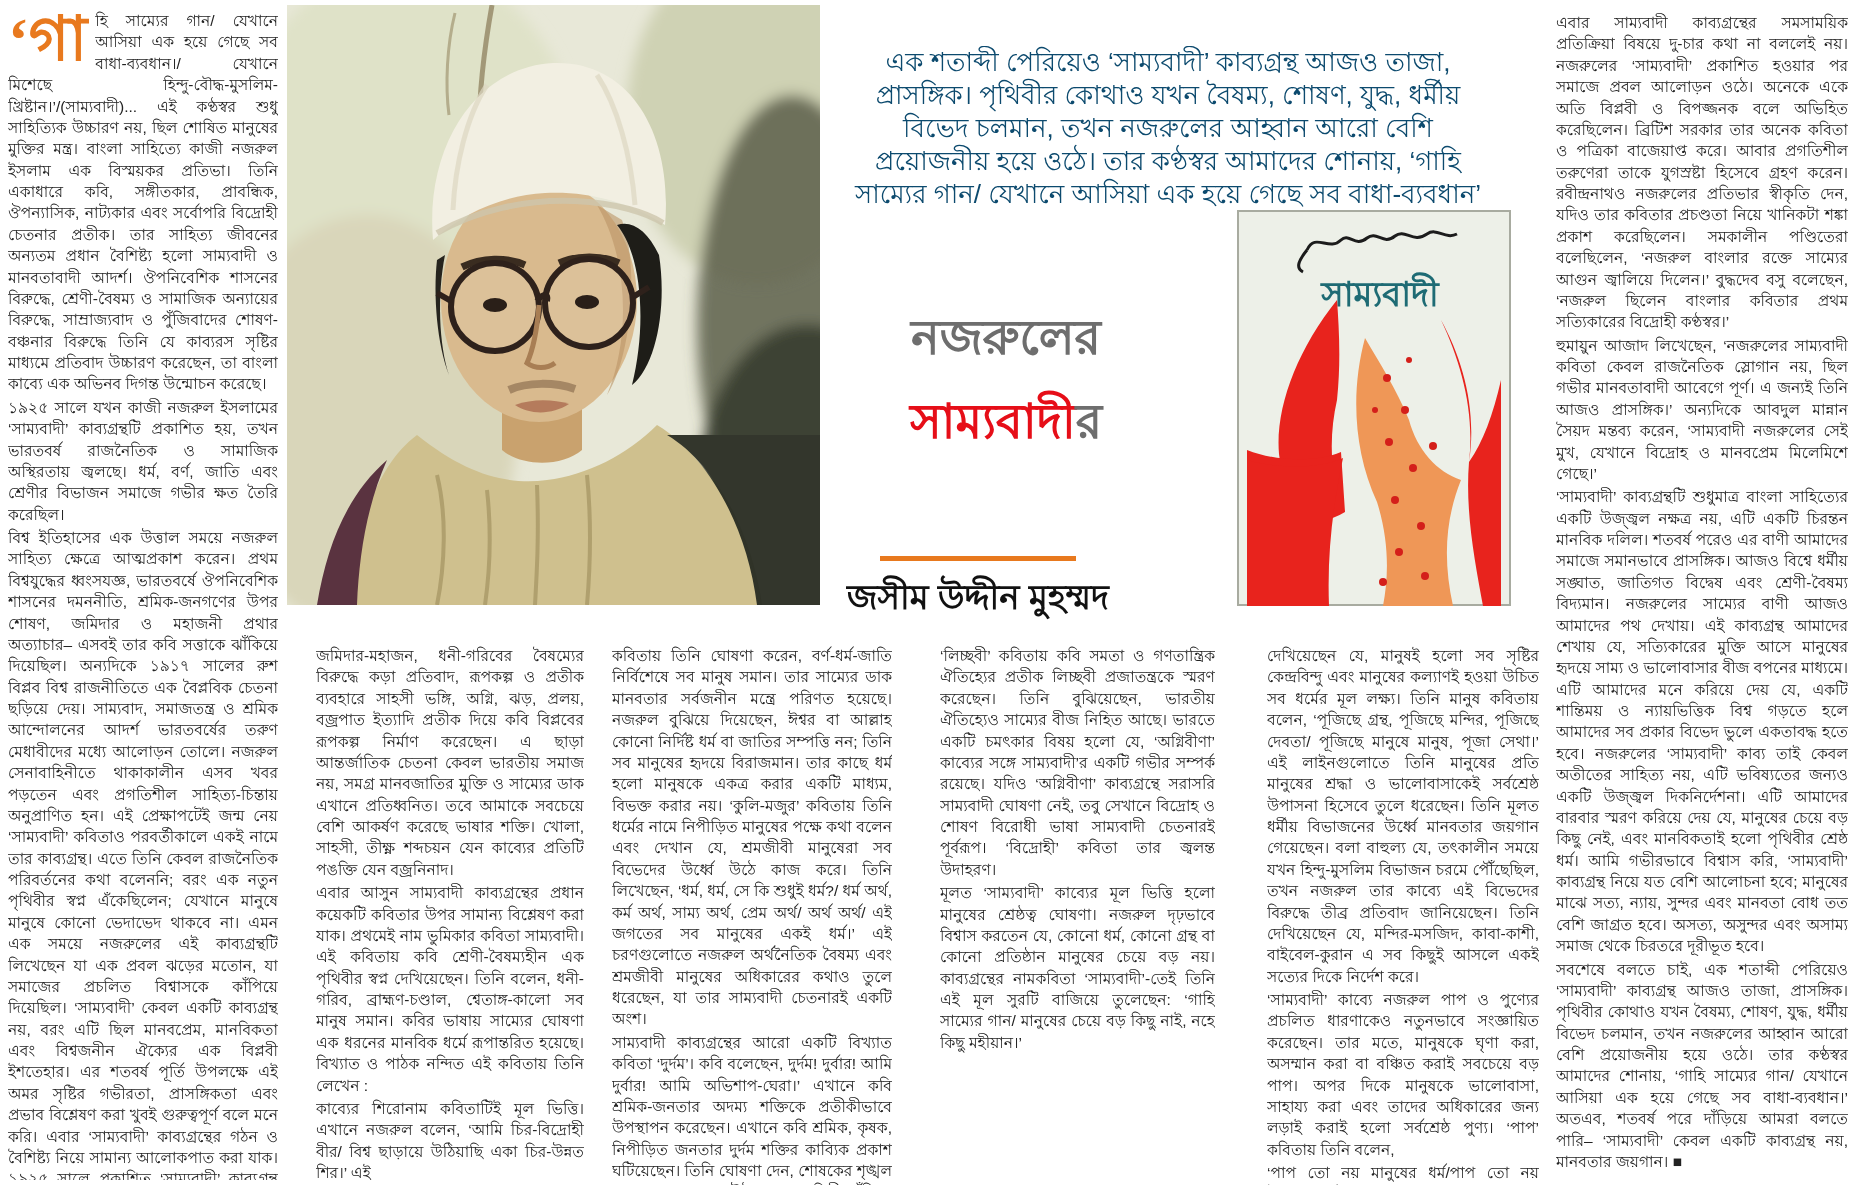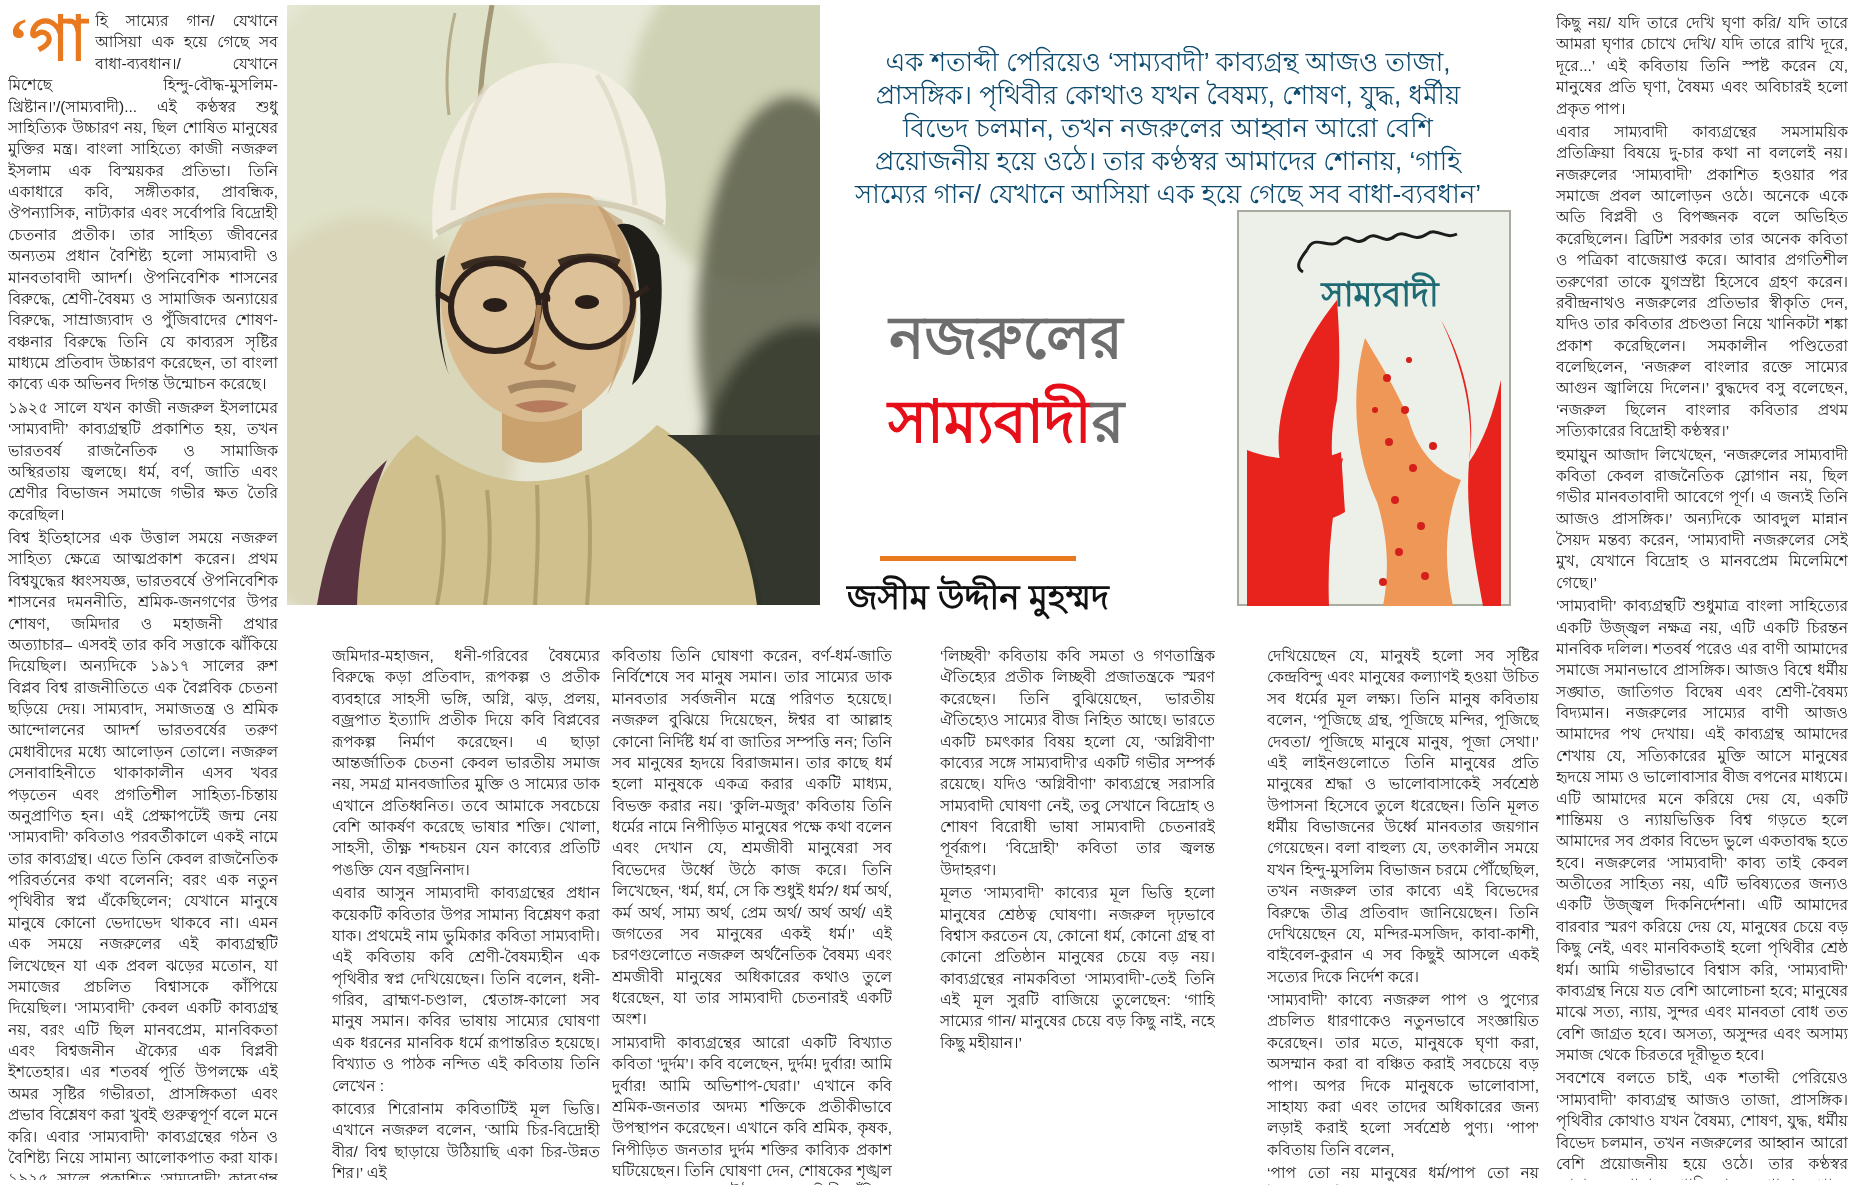--- a/index.html
+++ b/index.html
@@ -5,21 +5,21 @@
   html,body{margin:0;padding:0;background:#ffffff;}
   .page{position:relative;width:1861px;height:1185px;background:#ffffff;overflow:hidden;
         font-family:"Liberation Sans","DejaVu Sans",sans-serif;color:#1c1c1c;}
   .col{position:absolute;overflow:hidden;font-size:15.5px;line-height:1.38;text-align:justify;color:#222;}
   .col .para{margin:0 0 2px 0;}
   .dropcap{float:left;font-size:62px;line-height:0.82;font-weight:bold;color:#e8791e;
            padding:4px 8px 0 0;font-family:"Liberation Serif","DejaVu Serif",serif;}
   .intro{position:absolute;left:843px;top:46px;width:650px;height:162px;overflow:hidden;
          font-size:26px;line-height:1.27;color:#0c4a6e;text-align:center;}
   .headline{position:absolute;left:838px;top:296px;width:336px;text-align:center;
-            font-weight:bold;font-size:59px;line-height:84px;color:#6e6e6e;
+            font-weight:bold;font-size:48px;line-height:84px;color:#6e6e6e;
             font-family:"Liberation Serif","DejaVu Serif",serif;}
   .hl-red{color:#e60e18;}
   .byline-block{position:absolute;left:820px;top:556px;width:316px;text-align:center;}
   .byline-rule{width:196px;height:5px;background:#e8791e;margin:0 auto 10px auto;}
   .byline{font-size:34px;font-weight:bold;color:#111;}
   .portrait{position:absolute;left:287px;top:5px;width:533px;height:600px;overflow:hidden;}
   .bookcover{position:absolute;left:1237px;top:210px;width:274px;height:396px;}
 </style>
 </head>
 <body>
@@ -112,40 +112,39 @@
         <circle cx="162" cy="342" r="4"></circle>
           <circle cx="188" cy="366" r="4"></circle>
         <circle cx="146" cy="372" r="4"></circle>
           <circle cx="196" cy="236" r="4"></circle>
         <circle cx="138" cy="200" r="3"></circle>
           <circle cx="172" cy="150" r="3"></circle>
       </g>
     </svg>
   </div>
 
-  <div class="col" style="left:332px;top:645px;width:268px;height:540px;">
+  <div class="col" style="left:316px;top:645px;width:268px;height:540px;">
       <p class="para">জমিদার-মহাজন, ধনী-গরিবের বৈষম্যের বিরুদ্ধে কড়া প্রতিবাদ, রূপকল্প ও প্রতীক ব্যবহারে সাহসী ভঙ্গি, অগ্নি, ঝড়, প্রলয়, বজ্রপাত ইত্যাদি প্রতীক দিয়ে কবি বিপ্লবের রূপকল্প নির্মাণ করেছেন। এ ছাড়া আন্তর্জাতিক চেতনা কেবল ভারতীয় সমাজ নয়, সমগ্র মানবজাতির মুক্তি ও সাম্যের ডাক এখানে প্রতিধ্বনিত। তবে আমাকে সবচেয়ে বেশি আকর্ষণ করেছে ভাষার শক্তি। খোলা, সাহসী, তীক্ষ্ণ শব্দচয়ন যেন কাব্যের প্রতিটি পঙক্তি যেন বজ্রনিনাদ।</p>
       <p class="para">এবার আসুন সাম্যবাদী কাব্যগ্রন্থের প্রধান কয়েকটি কবিতার উপর সামান্য বিশ্লেষণ করা যাক। প্রথমেই নাম ভুমিকার কবিতা সাম্যবাদী। এই কবিতায় কবি শ্রেণী-বৈষম্যহীন এক পৃথিবীর স্বপ্ন দেখিয়েছেন। তিনি বলেন, ধনী-গরিব, ব্রাহ্মণ-চণ্ডাল, শ্বেতাঙ্গ-কালো সব মানুষ সমান। কবির ভাষায় সাম্যের ঘোষণা এক ধরনের মানবিক ধর্মে রূপান্তরিত হয়েছে। বিখ্যাত ও পাঠক নন্দিত এই কবিতায় তিনি লেখেন :</p>
       <p class="para">কাব্যের শিরোনাম কবিতাটিই মূল ভিত্তি। এখানে নজরুল বলেন, ‘আমি চির-বিদ্রোহী বীর/ বিশ্ব ছাড়ায়ে উঠিয়াছি একা চির-উন্নত শির।’ এই</p>
     </div>
   <div class="col" style="left:612px;top:645px;width:280px;height:540px;">
       <p class="para">কবিতায় তিনি ঘোষণা করেন, বর্ণ-ধর্ম-জাতি নির্বিশেষে সব মানুষ সমান। তার সাম্যের ডাক মানবতার সর্বজনীন মন্ত্রে পরিণত হয়েছে। নজরুল বুঝিয়ে দিয়েছেন, ঈশ্বর বা আল্লাহ কোনো নির্দিষ্ট ধর্ম বা জাতির সম্পত্তি নন; তিনি সব মানুষের হৃদয়ে বিরাজমান। তার কাছে ধর্ম হলো মানুষকে একত্র করার একটি মাধ্যম, বিভক্ত করার নয়। ‘কুলি-মজুর’ কবিতায় তিনি ধর্মের নামে নিপীড়িত মানুষের পক্ষে কথা বলেন এবং দেখান যে, শ্রমজীবী মানুষেরা সব বিভেদের উর্ধ্বে উঠে কাজ করে। তিনি লিখেছেন, ‘ধর্ম, ধর্ম, সে কি শুধুই ধর্ম?/ ধর্ম অর্থ, কর্ম অর্থ, সাম্য অর্থ, প্রেম অর্থ/ অর্থ অর্থ/ এই জগতের সব মানুষের একই ধর্ম।’ এই চরণগুলোতে নজরুল অর্থনৈতিক বৈষম্য এবং শ্রমজীবী মানুষের অধিকারের কথাও তুলে ধরেছেন, যা তার সাম্যবাদী চেতনারই একটি অংশ।</p>
       <p class="para">সাম্যবাদী কাব্যগ্রন্থের আরো একটি বিখ্যাত কবিতা ‘দুর্দম’। কবি বলেছেন, দুর্দম! দুর্বার! আমি দুর্বার! আমি অভিশাপ-ঘেরা।’ এখানে কবি শ্রমিক-জনতার অদম্য শক্তিকে প্রতীকীভাবে উপস্থাপন করেছেন। এখানে কবি শ্রমিক, কৃষক, নিপীড়িত জনতার দুর্দম শক্তির কাব্যিক প্রকাশ ঘটিয়েছেন। তিনি ঘোষণা দেন, শোষকের শৃঙ্খল ভেঙে তারা জেগে উঠবে এবং পৃথিবী কাঁপিয়ে তুলবে।</p>
     </div>
   <div class="col" style="left:940px;top:645px;width:275px;height:540px;">
       <p class="para">‘লিচ্ছবী’ কবিতায় কবি সমতা ও গণতান্ত্রিক ঐতিহ্যের প্রতীক লিচ্ছবী প্রজাতন্ত্রকে স্মরণ করেছেন। তিনি বুঝিয়েছেন, ভারতীয় ঐতিহ্যেও সাম্যের বীজ নিহিত আছে। ভারতে একটি চমৎকার বিষয় হলো যে, ‘অগ্নিবীণা’ কাব্যের সঙ্গে সাম্যবাদী’র একটি গভীর সম্পর্ক রয়েছে। যদিও ‘অগ্নিবীণা’ কাব্যগ্রন্থে সরাসরি সাম্যবাদী ঘোষণা নেই, তবু সেখানে বিদ্রোহ ও শোষণ বিরোধী ভাষা সাম্যবাদী চেতনারই পূর্বরূপ। ‘বিদ্রোহী’ কবিতা তার জ্বলন্ত উদাহরণ।</p>
       <p class="para">মূলত ‘সাম্যবাদী’ কাব্যের মূল ভিত্তি হলো মানুষের শ্রেষ্ঠত্ব ঘোষণা। নজরুল দৃঢ়ভাবে বিশ্বাস করতেন যে, কোনো ধর্ম, কোনো গ্রন্থ বা কোনো প্রতিষ্ঠান মানুষের চেয়ে বড় নয়। কাব্যগ্রন্থের নামকবিতা ‘সাম্যবাদী’-তেই তিনি এই মূল সুরটি বাজিয়ে তুলেছেন: ‘গাহি সাম্যের গান/ মানুষের চেয়ে বড় কিছু নাই, নহে কিছু মহীয়ান।’</p>
     </div>
   <div class="col" style="left:1248px;top:645px;width:272px;height:540px;margin-left:19px;">
       <p class="para">দেখিয়েছেন যে, মানুষই হলো সব সৃষ্টির কেন্দ্রবিন্দু এবং মানুষের কল্যাণই হওয়া উচিত সব ধর্মের মূল লক্ষ্য। তিনি মানুষ কবিতায় বলেন, ‘পূজিছে গ্রন্থ, পূজিছে মন্দির, পূজিছে দেবতা/ পূজিছে মানুষে মানুষ, পূজা সেথা।’ এই লাইনগুলোতে তিনি মানুষের প্রতি মানুষের শ্রদ্ধা ও ভালোবাসাকেই সর্বশ্রেষ্ঠ উপাসনা হিসেবে তুলে ধরেছেন। তিনি মূলত ধর্মীয় বিভাজনের উর্ধ্বে মানবতার জয়গান গেয়েছেন। বলা বাহুল্য যে, তৎকালীন সময়ে যখন হিন্দু-মুসলিম বিভাজন চরমে পৌঁছেছিল, তখন নজরুল তার কাব্যে এই বিভেদের বিরুদ্ধে তীব্র প্রতিবাদ জানিয়েছেন। তিনি দেখিয়েছেন যে, মন্দির-মসজিদ, কাবা-কাশী, বাইবেল-কুরান এ সব কিছুই আসলে একই সত্যের দিকে নির্দেশ করে।</p>
       <p class="para">‘সাম্যবাদী’ কাব্যে নজরুল পাপ ও পুণ্যের প্রচলিত ধারণাকেও নতুনভাবে সংজ্ঞায়িত করেছেন। তার মতে, মানুষকে ঘৃণা করা, অসম্মান করা বা বঞ্চিত করাই সবচেয়ে বড় পাপ। অপর দিকে মানুষকে ভালোবাসা, সাহায্য করা এবং তাদের অধিকারের জন্য লড়াই করাই হলো সর্বশ্রেষ্ঠ পুণ্য। ‘পাপ’ কবিতায় তিনি বলেন,</p>
       <p class="para">‘পাপ তো নয় মানুষের ধর্ম/পাপ তো নয় ঈশ্বরের কর্ম/ পাপ তো নয় শুধু ভুলের ফল/ পাপ তো নয়</p>
     </div>
 
   <div class="col" style="left:1556px;top:12px;width:292px;height:1168px;">
-      <p class="para">কিছু নয়/ যদি তারে দেখি ঘৃণা করি/ যদি তারে আমরা ঘৃণার চোখে দেখি/ যদি তারে রাখি দূরে, দূরে...’ এই কবিতায় তিনি স্পষ্ট করেন যে, মানুষের প্রতি ঘৃণা, বৈষম্য এবং অবিচারই হলো প্রকৃত পাপ।</p>
       <p class="para">এবার সাম্যবাদী কাব্যগ্রন্থের সমসাময়িক প্রতিক্রিয়া বিষয়ে দু-চার কথা না বললেই নয়। নজরুলের ‘সাম্যবাদী’ প্রকাশিত হওয়ার পর সমাজে প্রবল আলোড়ন ওঠে। অনেকে একে অতি বিপ্লবী ও বিপজ্জনক বলে অভিহিত করেছিলেন। ব্রিটিশ সরকার তার অনেক কবিতা ও পত্রিকা বাজেয়াপ্ত করে। আবার প্রগতিশীল তরুণেরা তাকে যুগস্রষ্টা হিসেবে গ্রহণ করেন। রবীন্দ্রনাথও নজরুলের প্রতিভার স্বীকৃতি দেন, যদিও তার কবিতার প্রচণ্ডতা নিয়ে খানিকটা শঙ্কা প্রকাশ করেছিলেন। সমকালীন পণ্ডিতেরা বলেছিলেন, ‘নজরুল বাংলার রক্তে সাম্যের আগুন জ্বালিয়ে দিলেন।’ বুদ্ধদেব বসু বলেছেন, ‘নজরুল ছিলেন বাংলার কবিতার প্রথম সত্যিকারের বিদ্রোহী কণ্ঠস্বর।’</p>
       <p class="para">হুমায়ুন আজাদ লিখেছেন, ‘নজরুলের সাম্যবাদী কবিতা কেবল রাজনৈতিক স্লোগান নয়, ছিল গভীর মানবতাবাদী আবেগে পূর্ণ। এ জন্যই তিনি আজও প্রাসঙ্গিক।’ অন্যদিকে আবদুল মান্নান সৈয়দ মন্তব্য করেন, ‘সাম্যবাদী নজরুলের সেই মুখ, যেখানে বিদ্রোহ ও মানবপ্রেম মিলেমিশে গেছে।’</p>
       <p class="para">‘সাম্যবাদী’ কাব্যগ্রন্থটি শুধুমাত্র বাংলা সাহিত্যের একটি উজ্জ্বল নক্ষত্র নয়, এটি একটি চিরন্তন মানবিক দলিল। শতবর্ষ পরেও এর বাণী আমাদের সমাজে সমানভাবে প্রাসঙ্গিক। আজও বিশ্বে ধর্মীয় সঙ্ঘাত, জাতিগত বিদ্বেষ এবং শ্রেণী-বৈষম্য বিদ্যমান। নজরুলের সাম্যের বাণী আজও আমাদের পথ দেখায়। এই কাব্যগ্রন্থ আমাদের শেখায় যে, সত্যিকারের মুক্তি আসে মানুষের হৃদয়ে সাম্য ও ভালোবাসার বীজ বপনের মাধ্যমে। এটি আমাদের মনে করিয়ে দেয় যে, একটি শান্তিময় ও ন্যায়ভিত্তিক বিশ্ব গড়তে হলে আমাদের সব প্রকার বিভেদ ভুলে একতাবদ্ধ হতে হবে। নজরুলের ‘সাম্যবাদী’ কাব্য তাই কেবল অতীতের সাহিত্য নয়, এটি ভবিষ্যতের জন্যও একটি উজ্জ্বল দিকনির্দেশনা। এটি আমাদের বারবার স্মরণ করিয়ে দেয় যে, মানুষের চেয়ে বড় কিছু নেই, এবং মানবিকতাই হলো পৃথিবীর শ্রেষ্ঠ ধর্ম। আমি গভীরভাবে বিশ্বাস করি, ‘সাম্যবাদী’ কাব্যগ্রন্থ নিয়ে যত বেশি আলোচনা হবে; মানুষের মাঝে সত্য, ন্যায়, সুন্দর এবং মানবতা বোধ তত বেশি জাগ্রত হবে। অসত্য, অসুন্দর এবং অসাম্য সমাজ থেকে চিরতরে দূরীভূত হবে।</p>
       <p class="para">সবশেষে বলতে চাই, এক শতাব্দী পেরিয়েও ‘সাম্যবাদী’ কাব্যগ্রন্থ আজও তাজা, প্রাসঙ্গিক। পৃথিবীর কোথাও যখন বৈষম্য, শোষণ, যুদ্ধ, ধর্মীয় বিভেদ চলমান, তখন নজরুলের আহ্বান আরো বেশি প্রয়োজনীয় হয়ে ওঠে। তার কণ্ঠস্বর আমাদের শোনায়, ‘গাহি সাম্যের গান/ যেখানে আসিয়া এক হয়ে গেছে সব বাধা-ব্যবধান।’ অতএব, শতবর্ষ পরে দাঁড়িয়ে আমরা বলতে পারি– ‘সাম্যবাদী’ কেবল একটি কাব্যগ্রন্থ নয়, মানবতার জয়গান। ■</p>
     </div>
 
 </div>
 
 </body></html>

